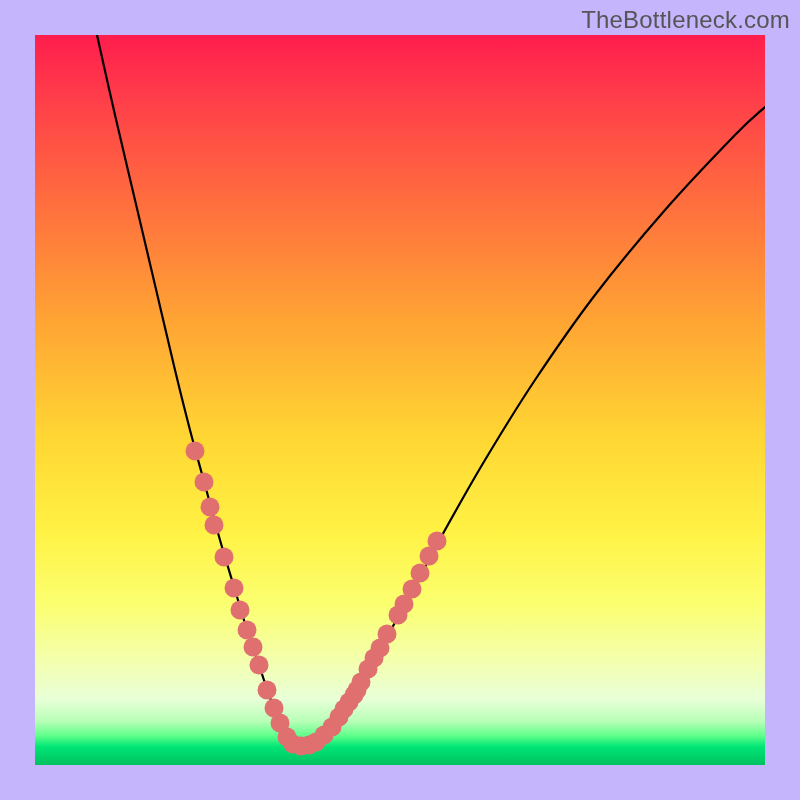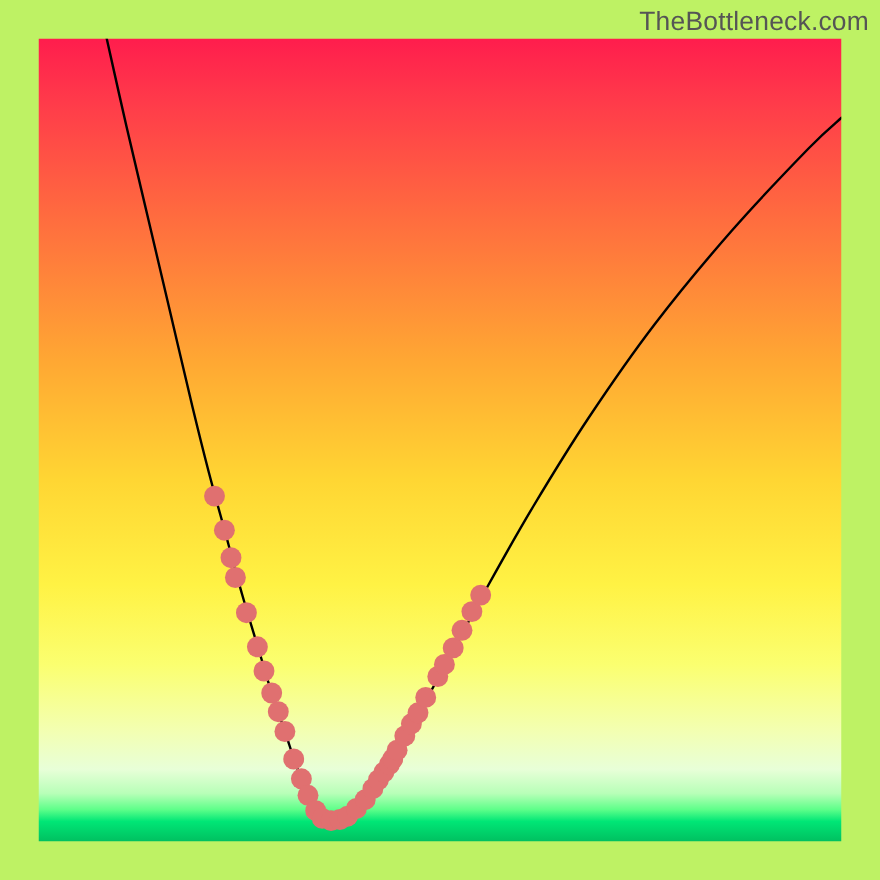--- a/index.html
+++ b/index.html
@@ -10,21 +10,21 @@
     background: #000;
     overflow: hidden;
     font-family: Arial, Helvetica, sans-serif;
   }
   .frame {
     position: absolute;
     left: 0;
     top: 0;
     width: 800px;
     height: 800px;
-    background: #bef264;
+    background: #c4b5fd;
   }
   .plot-area {
     position: absolute;
     left: 35px;
     top: 35px;
     width: 730px;
     height: 730px;
     overflow: hidden;
   }
   .gradient {

